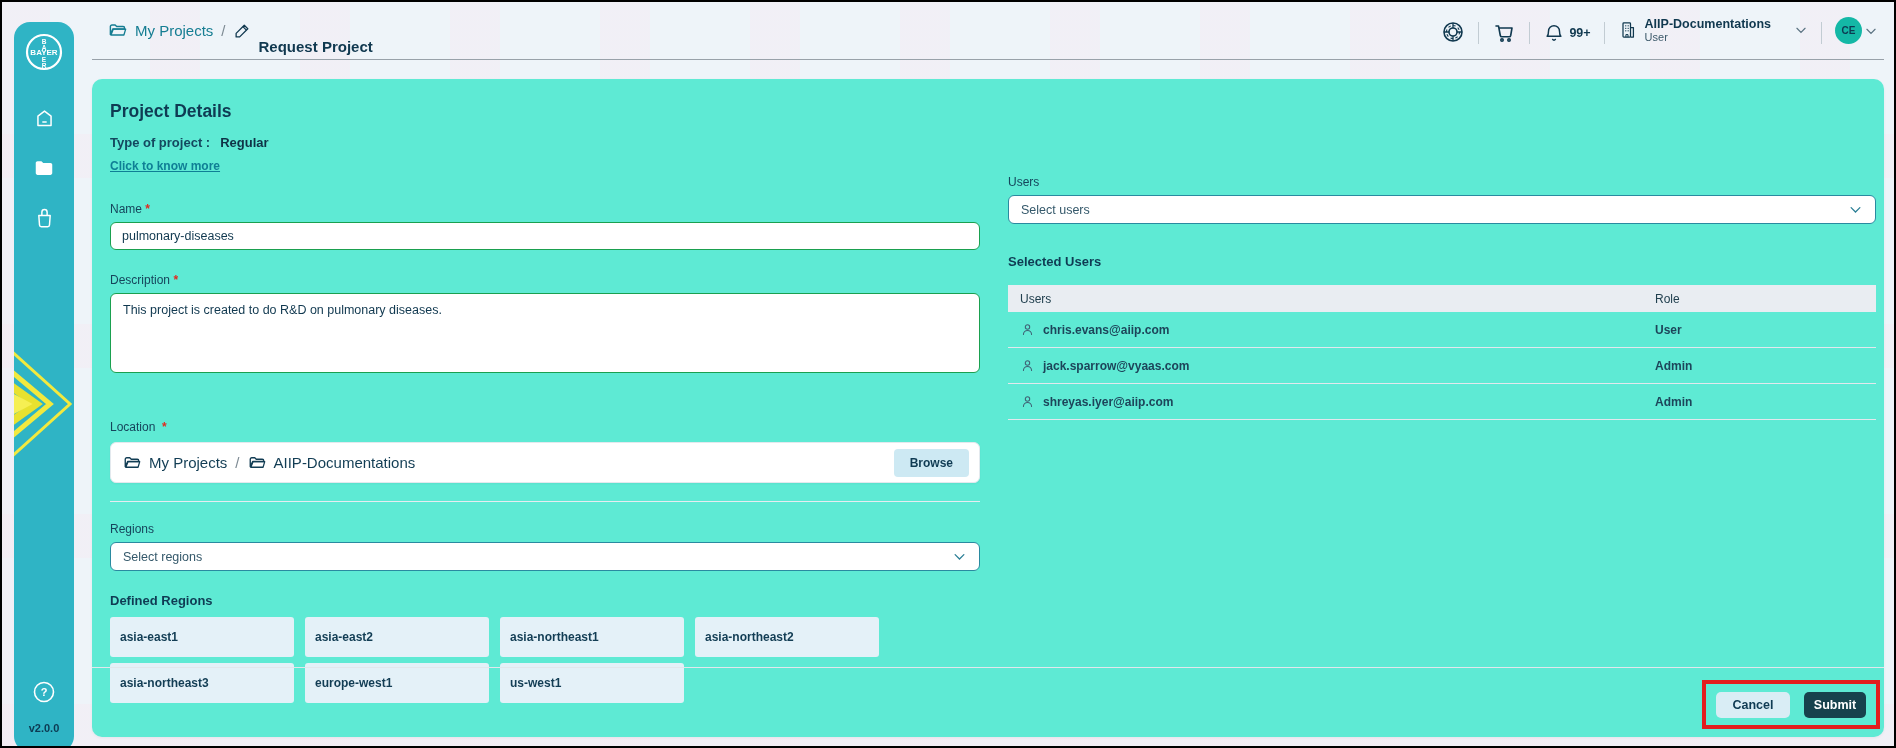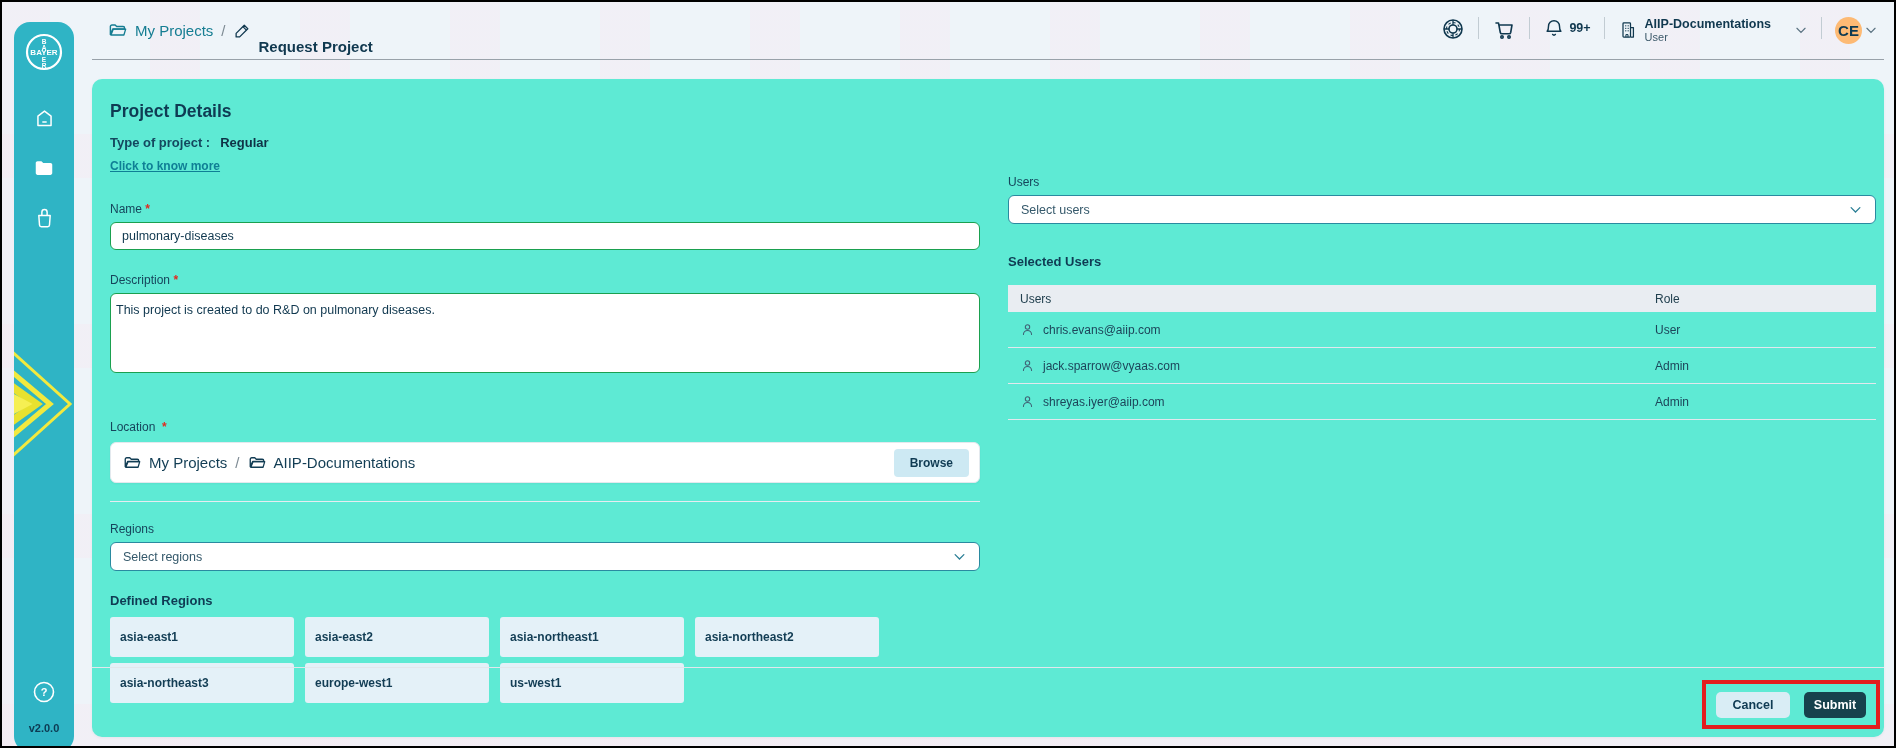--- a/index.html
+++ b/index.html
@@ -31,51 +31,51 @@
   
   .header {
     position:absolute; left:90px; right:10px; top:0; height:58px;
     display:flex; align-items:center; justify-content:space-between;
     border-bottom:1px solid #98a1a9; padding:0 6px 0 16px;
   }
   .breadcrumb { display:flex; align-items:center; gap:8px; font-size:15px; }
   .crumb-link { color:#157d92; font-weight:500; }
   .crumb-sep { color:#7d8a93; }
   .crumb-current { color:#10384f; font-weight:bold;margin-top:32px; }
-  .header-right { display:flex; align-items:flex-start; gap:13px; }
+  .header-right { display:flex; align-items:flex-end; gap:13px; }
   .hdr-sep { width:1px; height:22px; background:#c2ccd3; }
   .hdr-icon { display:flex; align-items:center; cursor:pointer; }
   .bell-wrap { display:flex; align-items:center; gap:4px; cursor:pointer; }
   .badge-99 { font-size:12.5px; font-weight:bold; color:#10384f; }
   .org-wrap { display:flex; align-items:center; gap:7px; cursor:pointer; }
   .org-text { display:flex; flex-direction:column; line-height:1.15; }
   .org-name { font-size:12.5px; font-weight:bold; color:#10384f; }
   .org-role { font-size:11px; color:#3d5a6b; }
-  .avatar { width:27px; height:27px; border-radius:50%; background:#fdba74; color:#0d3a52;
-    font-size:15px; font-weight:bold; display:flex; align-items:center; justify-content:center; cursor:pointer; }
+  .avatar { width:27px; height:27px; border-radius:50%; background:#14b8a6; color:#0d3a52;
+    font-size:10px; font-weight:bold; display:flex; align-items:center; justify-content:center; cursor:pointer; }
   .avatar-wrap { display:flex; align-items:center; gap:2px; }
   
   .card {
     position:absolute; left:90px; top:77px; right:10px; bottom:9px;
     background:#5eead4; border-radius:10px; box-shadow:0 1px 3px rgba(16,56,79,.06);
   }
   .card-body { display:flex; gap:28px; padding:14px 8px 0 18px; }
   .col-left { width:870px; flex:0 0 auto; }
   .col-right { flex:1; }
   h1.page-title { font-size:17.5px; font-weight:bold; color:#0f3b53; margin-top:8px; }
   .type-row { margin-top:13px; font-size:13px; font-weight:bold; display:flex; gap:10px; color:#14485f; }
   .type-value { color:#0f3246; }
   .know-more { display:inline-block; margin-top:9px; font-size:12px; font-weight:bold; color:#0f7f95; text-decoration:underline; cursor:pointer; }
   .field-label { font-size:12px; color:#16455c; margin-top:25px; font-weight:500; }
   .req { color:#e02b20; font-weight:bold; }
   .text-input {
     margin-top:6px; width:100%; height:28px; border:1.5px solid #1aa04f; border-radius:6px;
     font-family:inherit; font-size:12.5px; color:#10384f; padding:0 11px; outline:none; background:#fff;
   }
-  textarea.text-input { height:80px; padding:8px 5px; resize:none; line-height:1.3; }
+  textarea.text-input { height:80px; padding:8px 12px; resize:none; line-height:1.3; }
   .location-box {
     margin-top:8px; height:41px; border:1px solid #e3e9ee; border-radius:6px;
     display:flex; align-items:center; padding:0 10px 0 12px; gap:9px; background:#fff;
     box-shadow:0 1px 2px rgba(16,56,79,.05);
   }
   .loc-crumb { display:flex; align-items:center; gap:8px; font-size:15px; color:#123d54; }
   .browse-btn {
     margin-left:auto; background:#cde9f3; color:#0f3b53; border:none; border-radius:4px;
     font-family:inherit; font-size:12px; font-weight:bold; padding:7px 16px; cursor:pointer;
   }
@@ -91,21 +91,21 @@
     height:40px; background:#e4f1f8; border-radius:3px; display:flex; align-items:center;
     padding:0 10px; font-size:12px; font-weight:bold; color:#123d54; cursor:default;
   }
   
   .col-right .field-label.first { margin-top:82px; }
   .users-table { margin-top:16px; font-size:12px; }
   .t-row { display:grid; grid-template-columns:635px 1fr; align-items:center; }
   .t-head { background:#e9edf2; height:27px; color:#22404f; }
   .t-head .t-cell { font-weight:500; }
   .t-cell { padding-left:12px; display:flex; align-items:center; gap:8px; }
-  .t-body-row { height:36px; border-bottom:1px solid #e3e8ed; color:#1d4references5a; }
+  .t-body-row { height:36px; border-bottom:1px solid #e3e8ed; color:#1d4references5a;font-weight:bold; }
   .t-body-row { color:#1d455a; }
   .role-cell { padding-left:12px; }
   
   .card-footer {
     position:absolute; left:0; right:0; bottom:0; height:70px;
     border-top:1px solid #e2e7ec;
   }
   .annotation-box {
     position:absolute; right:4px; bottom:8px; width:178px; height:49px;
     border:4px solid #e31e1e; display:flex; align-items:center; justify-content:center; gap:14px;

